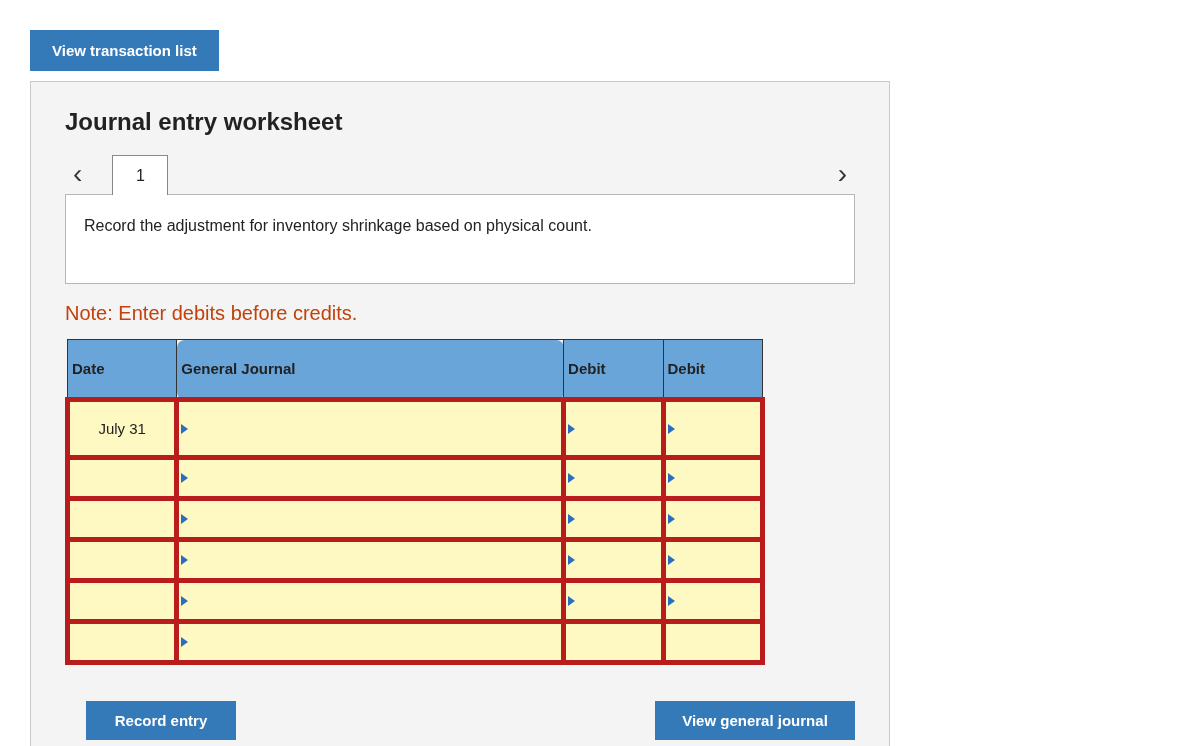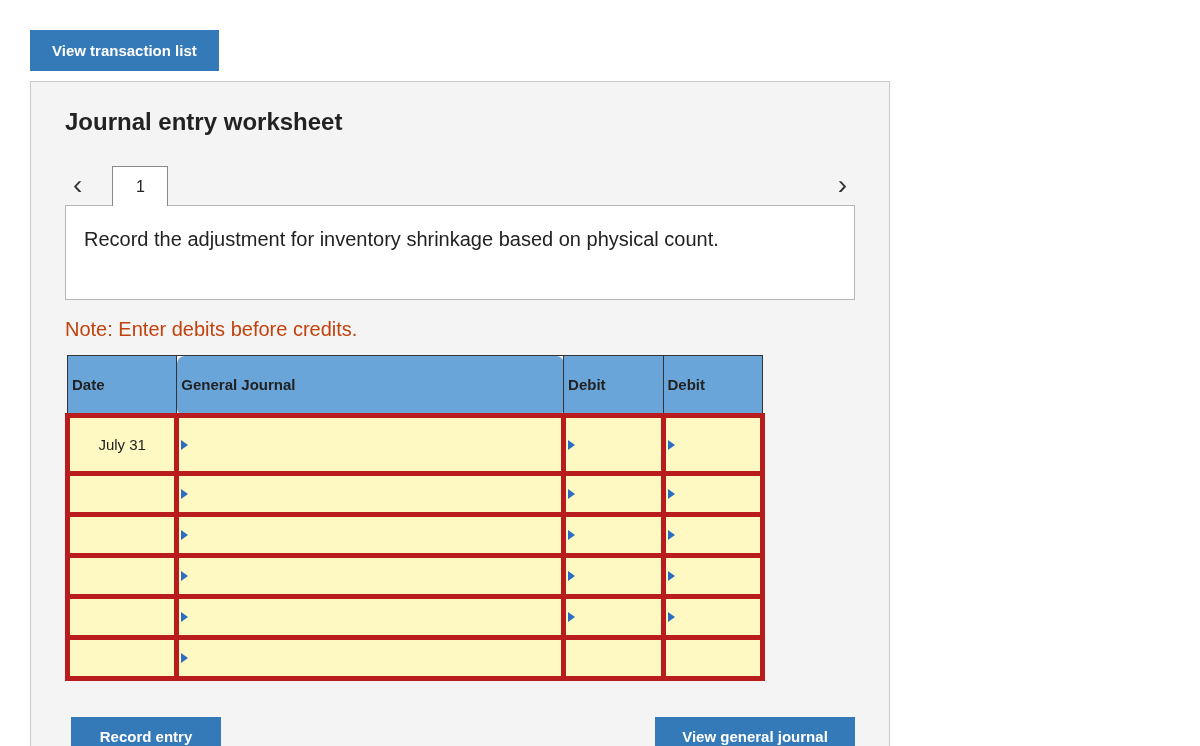--- a/index.html
+++ b/index.html
@@ -23,21 +23,21 @@
     border: 1px solid #c9c9c9;
     background: #f4f4f4;
     padding: 26px 34px 34px 34px;
     margin-top: 10px;
     width: 860px;
   }
   .panel-title {
     font-family: Verdana, Geneva, sans-serif;
     font-weight: bold;
     font-size: 24px;
-    margin: 0 0 29px 0;
+    margin: 0 0 18px 0;
   }
   .nav-row {
     display: flex;
     align-items: center;
     justify-content: space-between;
     margin-bottom: 0;
   }
   .nav-left { display:flex; align-items:center; }
   .chev {
     font-size: 28px;
@@ -60,21 +60,21 @@
     margin-left: 22px;
     position: relative;
     top: 1px;
     z-index: 2;
     cursor: pointer;
   }
   .instruction-box {
     border: 1px solid #b6b6b6;
     background: #fff;
     padding: 22px 18px 48px 18px;
-    font-size: 20px;
+    font-size: 16px;
     color: #222;
     margin-bottom: 18px;
   }
   .note {
     color: #c2410c;
     font-size: 20px;
     margin-bottom: 14px;
   }
   table.journal {
     border-collapse: collapse;
@@ -110,21 +110,21 @@
     border-bottom: 5px solid transparent;
     border-left: 7px solid #2a6dc1;
   }
   .actions {
     display: flex;
     gap: 0;
     margin-top: 36px;
     justify-content: space-between;
     width: 790px;
   }
-  .actions-left { display:flex; gap: 80px; margin-left: 6px;}
+  .actions-left { display:flex; gap: 80px; margin-left: 21px;}
   .btn-action {
     background: #357ab8;
     color: #fff;
     border: none;
     padding: 11px 24px;
     font-size: 15px;
     font-weight: bold;
     cursor: pointer;
     min-width: 150px;
     text-align: center;

